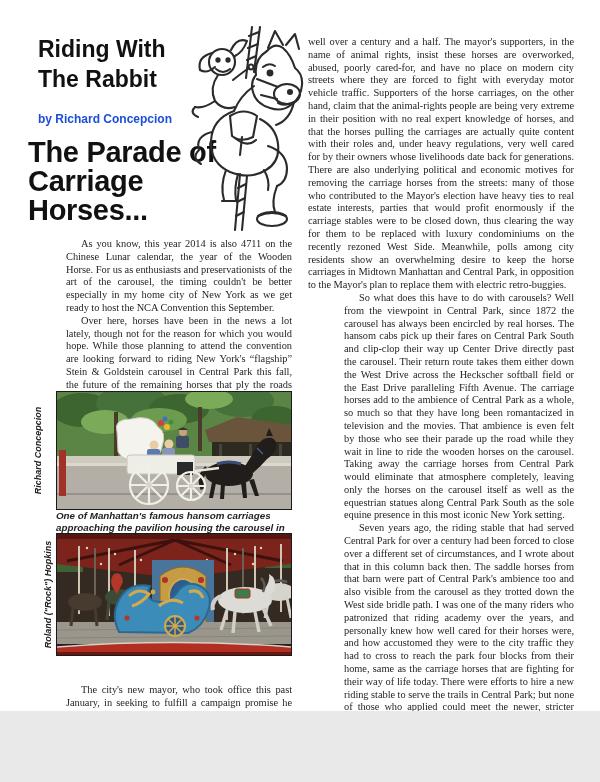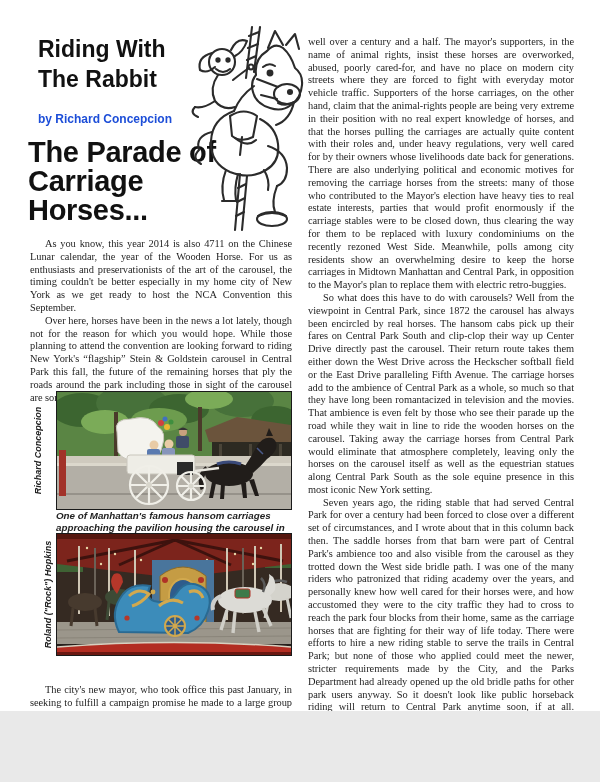--- a/index.html
+++ b/index.html
@@ -27,21 +27,21 @@
   }
   .illustration{
     position:absolute; left:190px; top:24px; width:118px; height:212px;
   }
 
   .body-text{
     font-size:10.4px; line-height:12.8px; text-align:justify;
     letter-spacing:-0.05px;
   }
   .body-text p{margin:0; padding:0;font-family:Liberation Serif, serif;}
-  .body-text p.indent{text-indent:15px;}
+  .body-text p.indent{text-indent:15px;margin-left:36px;}
 
   .lc-top{position:absolute; left:30px; top:238px; width:262px;}
   .lc-bottom{position:absolute; left:30px; top:684px; width:262px;}
   .rc{position:absolute; left:308px; top:36px; width:266px;}
 
   .photo{
     position:absolute; border:1px solid #1a1a1a; background:#888;
   }
   .photo svg{display:block;}
   .photo1{left:56px; top:391px; width:234px; height:117px;}

